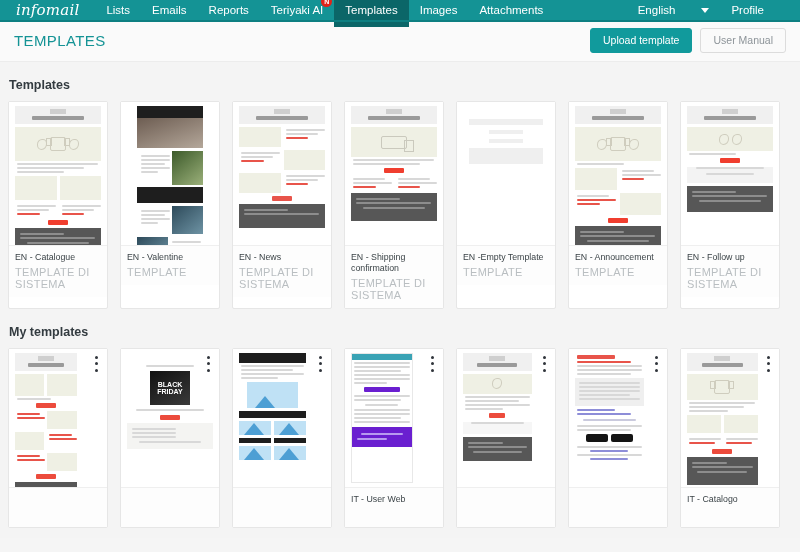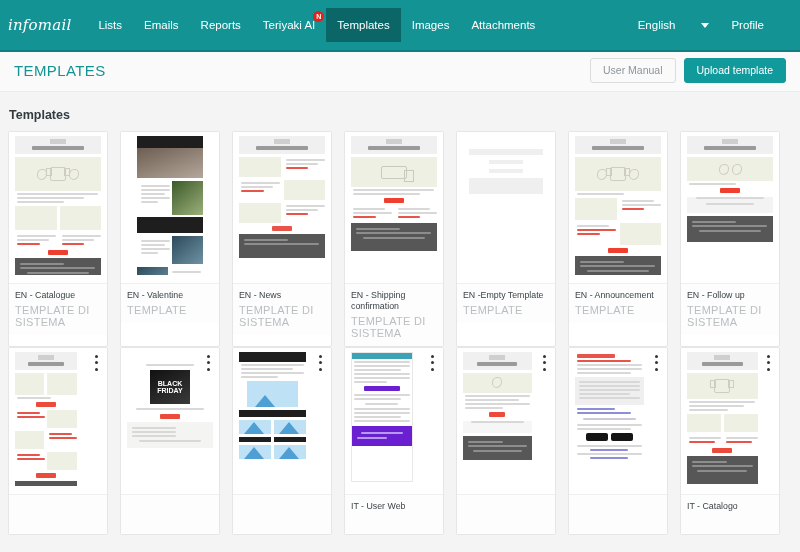--- a/index.html
+++ b/index.html
@@ -5,25 +5,25 @@
   * { box-sizing: border-box; margin: 0; padding: 0; }
   html, body {
     width: 800px; height: 552px;
     overflow: hidden;
     font-family: "Liberation Sans", sans-serif;
     background: #f5f5f5;
   }
 
   
   #topnav {
-    height: 50px;
+    height: 20px;
     background: #149395;
     display: flex;
     align-items: center;
-    padding: 0 10px 0 8px;
+    padding: 0 10px 0 16px;
     position: relative;
   }
   #topnav::after {
     content: "";
     position: absolute;
     left: 0; right: 0; bottom: -2px;
     height: 2px;
     background: #0d7f81;
   }
   .logo {
@@ -138,21 +138,20 @@
     background: #ffffff;
     overflow: hidden;
     position: relative;
     padding: 4px 6px;
   }
   .card .meta {
     border-top: 1px solid #efefef;
     padding: 6px 6px 7px 6px;
     background: #fdfdfd;
     min-height: 40px;
-    margin-top: 8px;
   }
   .card .tname {
     font-size: 8.8px;
     color: #3b4347;
     line-height: 1.25;
     margin-bottom: 3px;
   }
   .card .tkind {
     font-size: 11px;
     color: #b9bec1;
@@ -275,22 +274,22 @@
   <div class="nav-right">
     <div class="lang">English</div>
     <div class="caret"></div>
     <div class="profile">Profile</div>
   </div>
 </div>
 
 <div id="pagehead">
   <div id="pagetitle">TEMPLATES</div>
   <div class="head-actions">
+    <div class="btn btn-primary">Upload template</div>
     <div class="btn btn-ghost">User Manual</div>
-    <div class="btn btn-primary">Upload template</div>
   </div>
 </div>
 
 <div id="content">
 
   <div class="section-title">Templates</div>
 
   <div class="grid">
 
     <div class="card">
@@ -542,20 +541,21 @@
         </div>
       </div>
       <div class="meta">
         <div class="tname">EN - Follow up</div>
         <div class="tkind">TEMPLATE DI SISTEMA</div>
       </div>
     </div>
 
   </div>
 
+  <div class="section-title">My templates</div>
 
   <div class="grid">
 
     <div class="card card-my">
       <div class="kebab">
           <i></i>
           <i></i>
           <i></i>
         </div>
       <div class="thumb">

